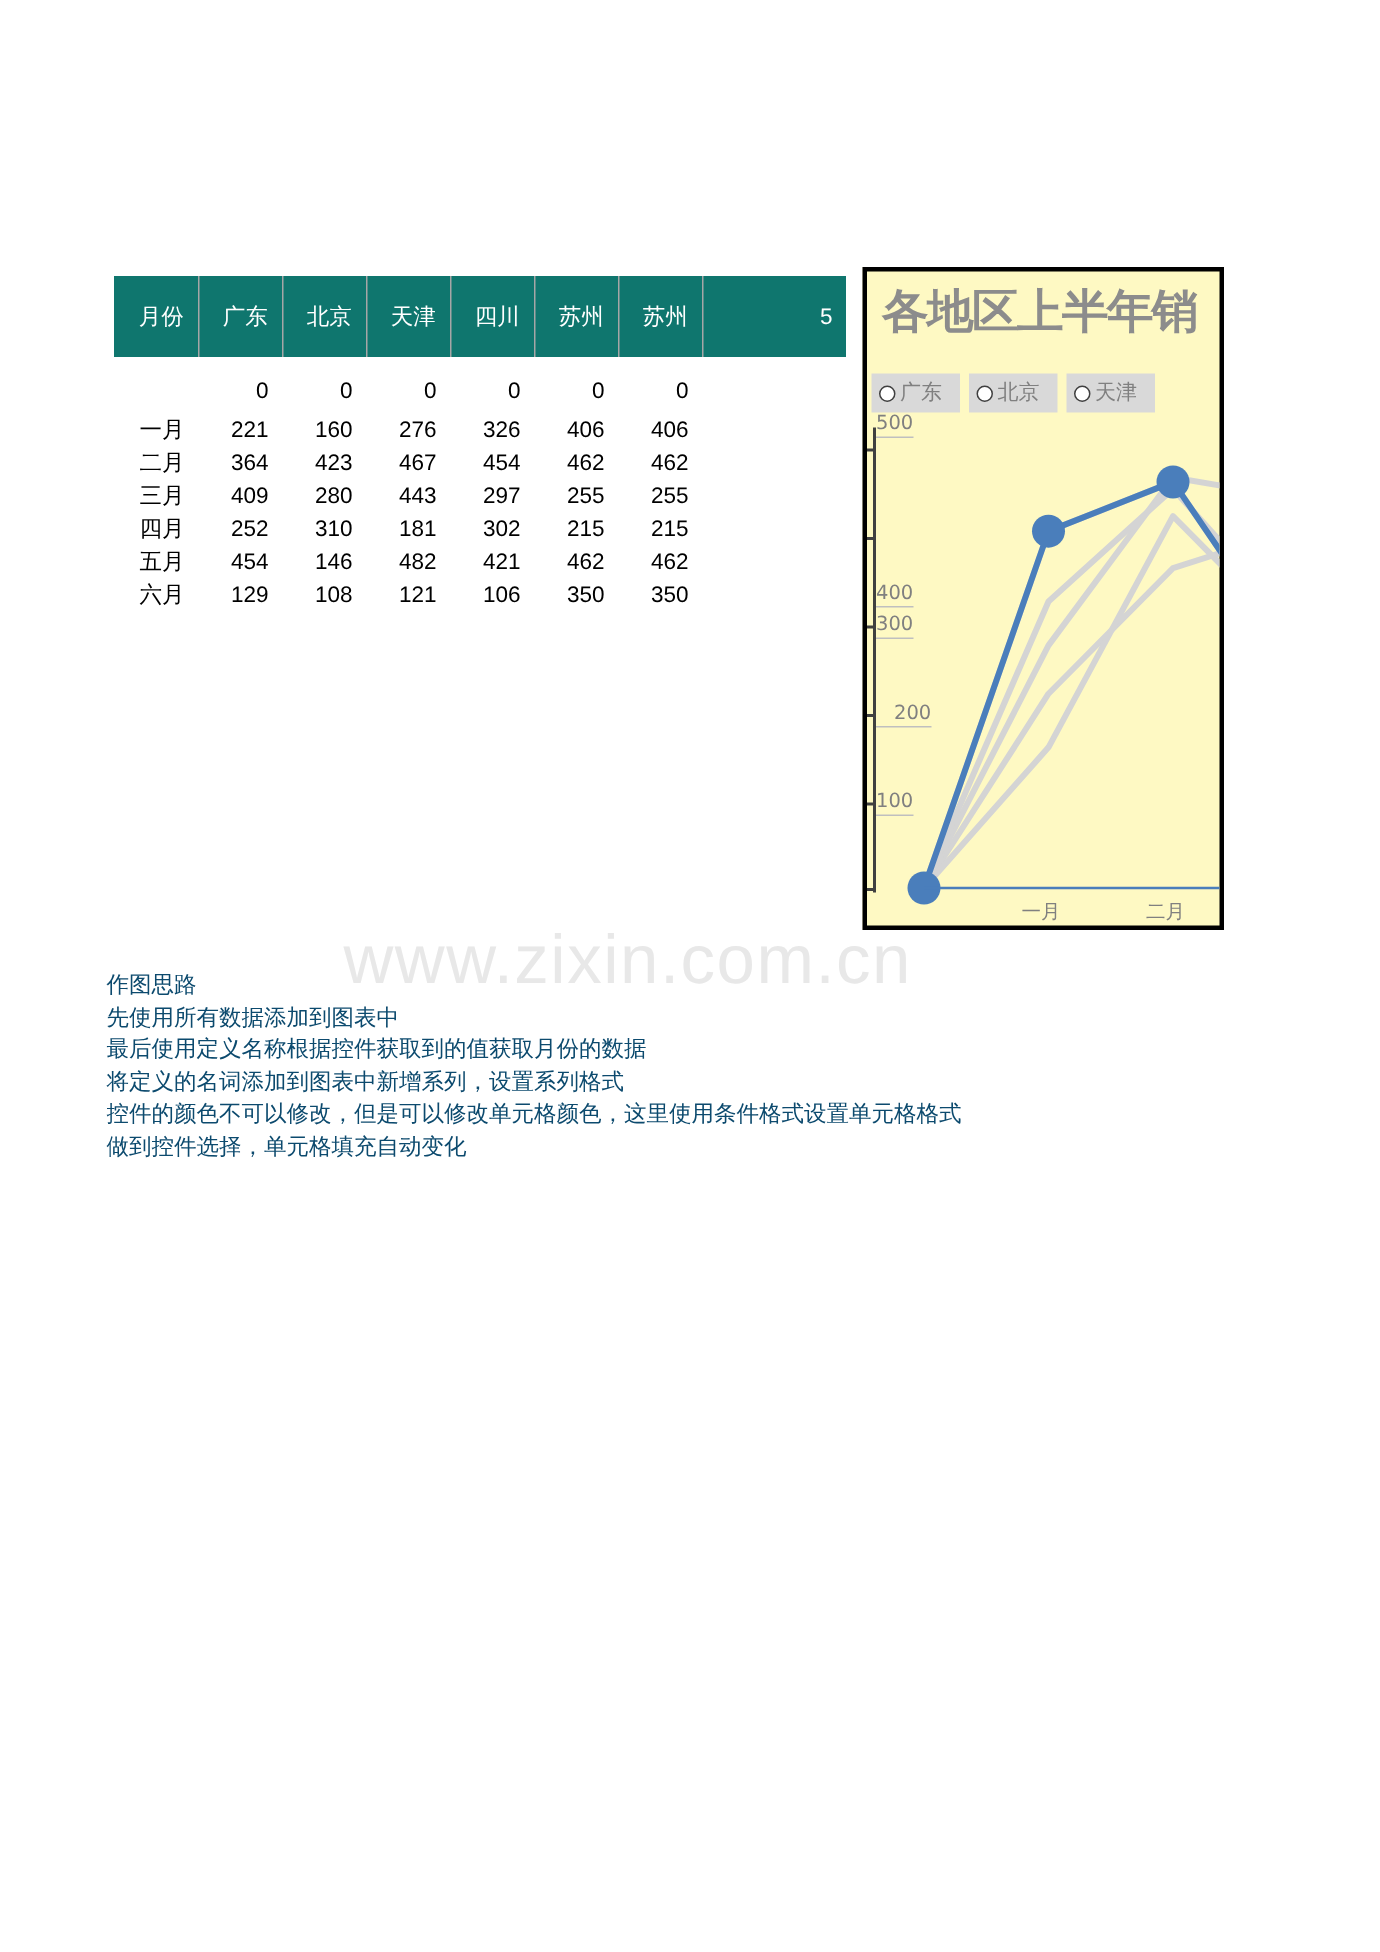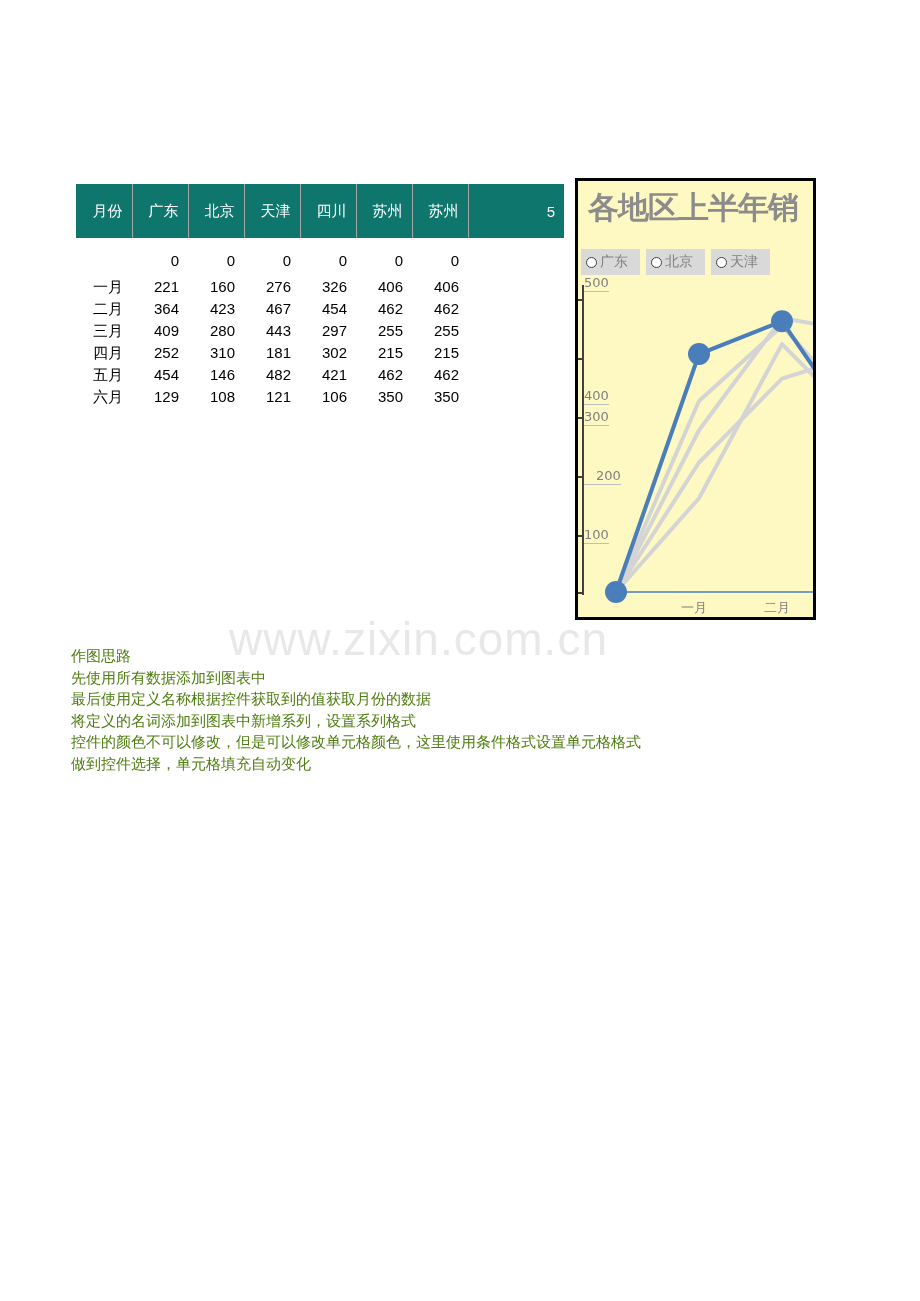--- a/index.html
+++ b/index.html
@@ -154,21 +154,21 @@
   
   #notes {
     position: absolute;
     left: 71px;
     top: 646px;
     z-index: 3;
   }
   #notes div {
     font-size: 15px;
     line-height: 21.5px;
-    color: #4d7c0f;
+    color: #0c4a6e;
     white-space: nowrap;
     font-family: "DejaVu Sans", sans-serif;
   }
 </style>
 </head>
 <body>
 
 <div id="watermark">www.zixin.com.cn</div>
 
 <table id="data-table">

